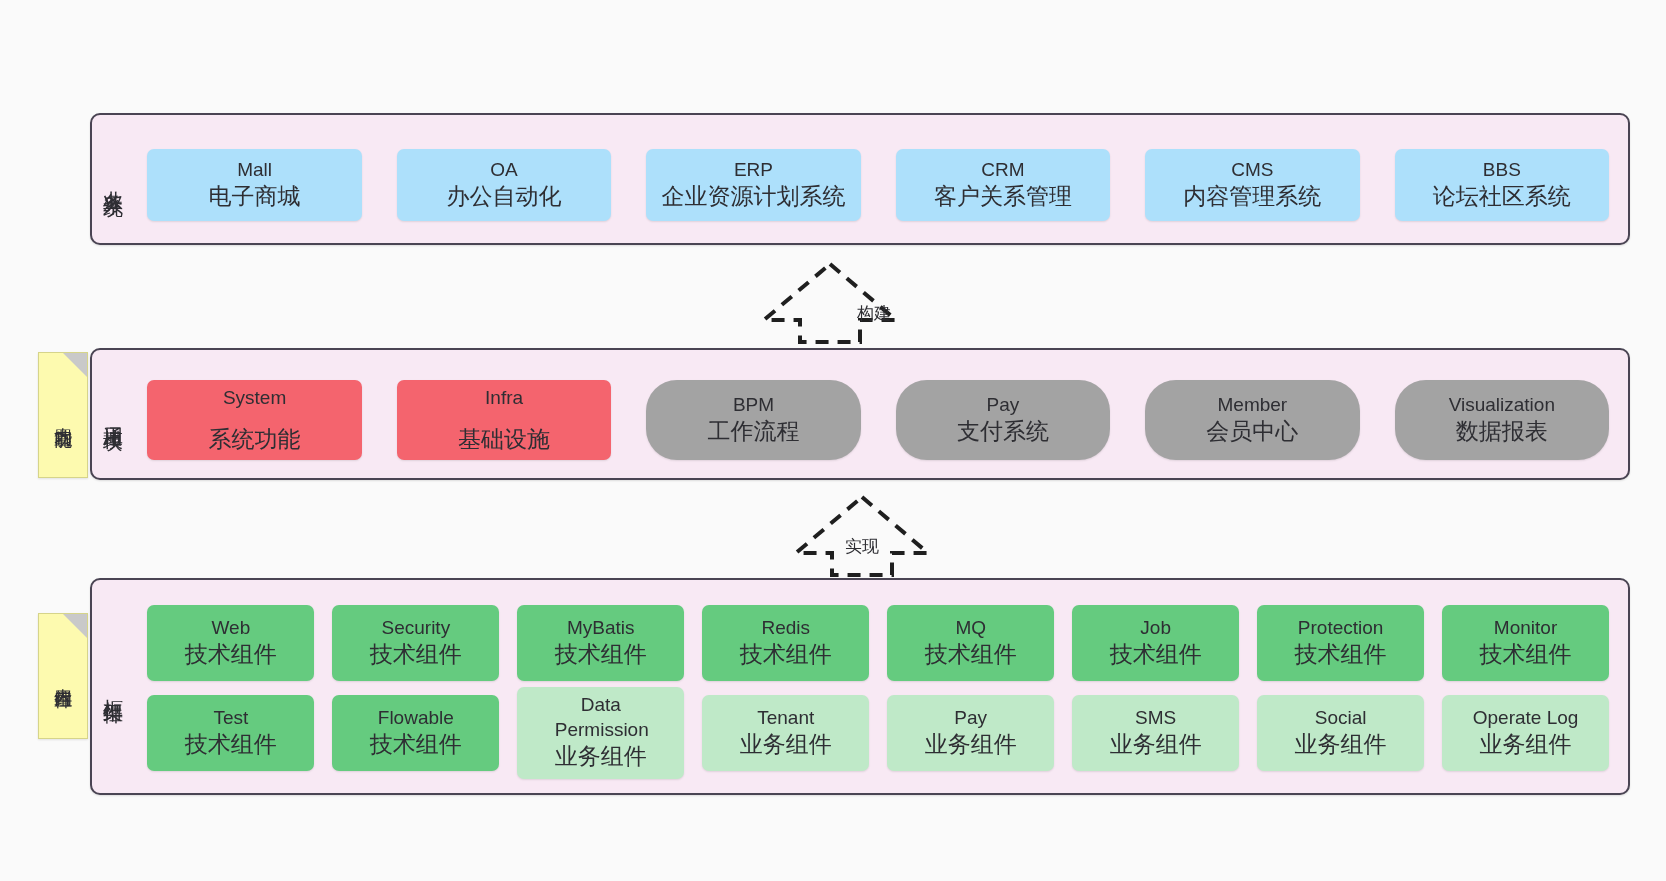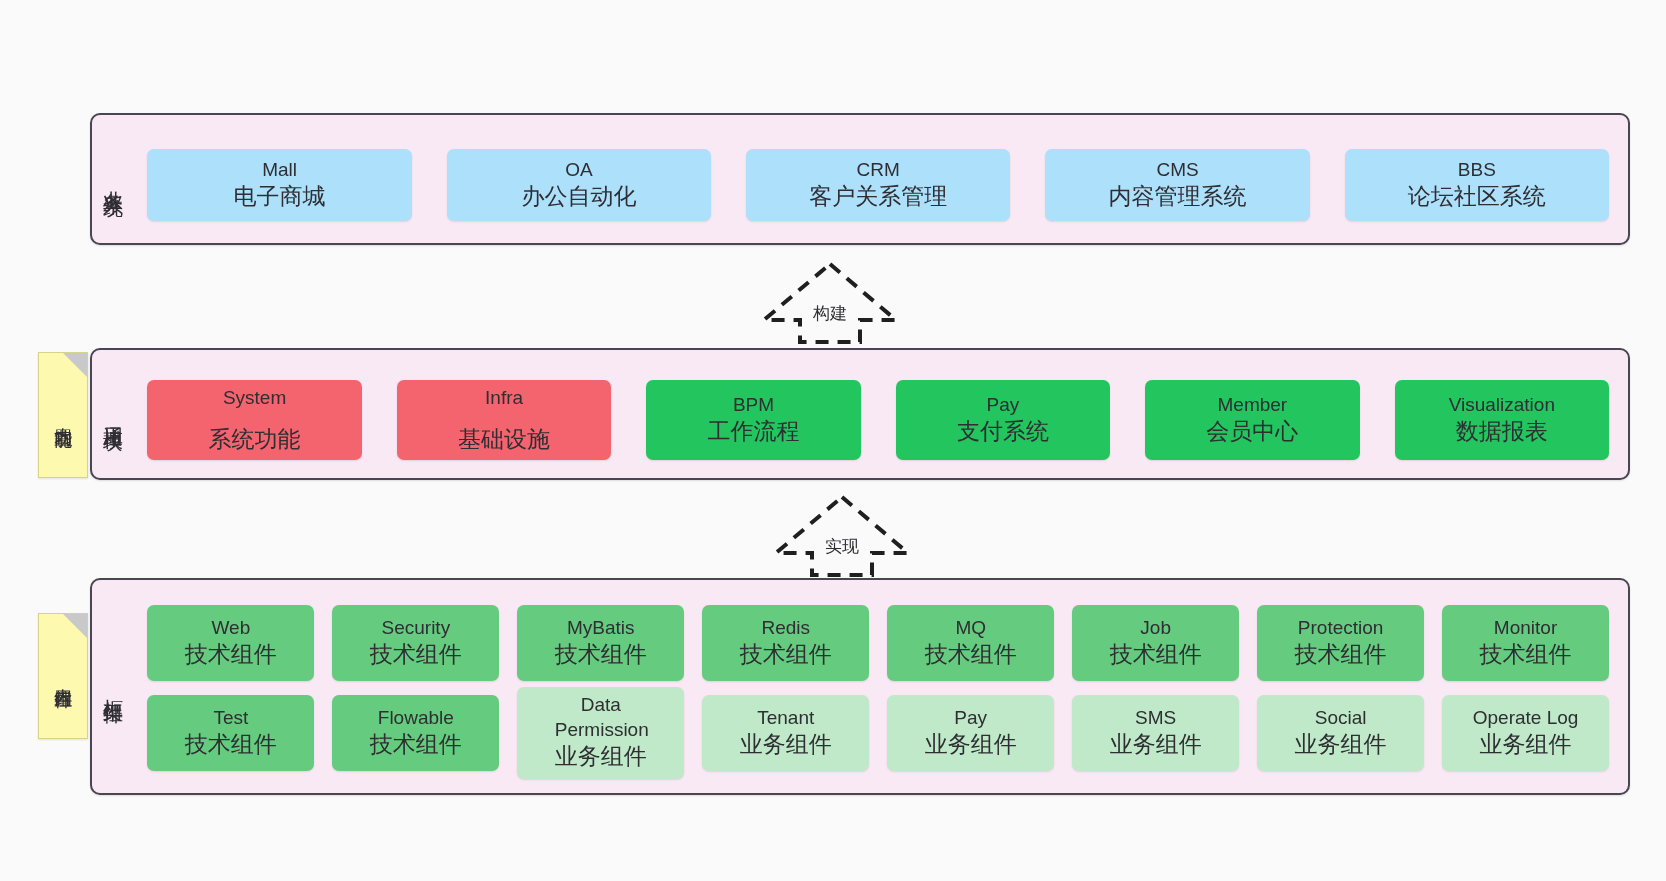--- a/index.html
+++ b/index.html
@@ -80,21 +80,21 @@
     color: #2e2e33;
     line-height: 1.28;
     box-shadow: 0 1px 2px rgba(0,0,0,0.10);
     padding: 6px 4px;
   }
   .card .t-en { font-size: 19px; }
   .card .t-cn { font-size: 23px; }
 
   .card.blue      { background: #ade0fb; }
   .card.red       { background: #f4646e; justify-content: space-between; }
-  .card.pink      { background: #22c55e; }
+  .card.pink      { background: #a3a3a3; border-radius: 31px; }
   .card.green     { background: #65cb7f; }
   .card.lightgreen{ background: #bfe9c8; }
 
   .business-row .card { height: 72px; }
   .module-row .card   { height: 80px; }
   .framework-row .card{ height: 76px; }
 
   
   .note {
     position: absolute;
@@ -150,40 +150,44 @@
 
       <div class="card blue">
         <span class="t-en">Mall</span>
         <span class="t-cn">电子商城</span>
       </div>
       <div class="card blue">
         <span class="t-en">OA</span>
         <span class="t-cn">办公自动化</span>
       </div>
       <div class="card blue">
+        <span class="t-en">ERP</span>
+        <span class="t-cn">企业资源计划系统</span>
+      </div>
+      <div class="card blue">
         <span class="t-en">CRM</span>
         <span class="t-cn">客户关系管理</span>
       </div>
       <div class="card blue">
         <span class="t-en">CMS</span>
         <span class="t-cn">内容管理系统</span>
       </div>
       <div class="card blue">
         <span class="t-en">BBS</span>
         <span class="t-cn">论坛社区系统</span>
       </div>
 
     </div>
   </div>
 
   <div class="arrow" style="left:760px; top:262px; width:140px; height:82px;">
     <svg width="140" height="82" viewBox="0 0 140 82" aria-hidden="true">
       <path d="M 70 2 L 136 58 L 100 58 L 100 80 L 40 80 L 40 58 L 4 58 Z" fill="none" stroke="#1f1f1f" stroke-width="4" stroke-dasharray="13 9" stroke-linejoin="miter"></path>
     </svg>
-    <span class="arrow-label" style="top:40px;">构建</span>
+    <span class="arrow-label" style="top:40px;margin-left:44px;">构建</span>
   </div>
 
   <div class="note" style="left:38px; top:352px; width:50px; height:126px;">
     <span class="note-label">内置功能</span>
     <span class="note-fold"></span>
   </div>
 
   <div class="layer" style="left:90px; top:348px; width:1540px; height:132px;">
     <div class="layer-caption">通用模块</div>
     <div class="layer-body module-row">
@@ -209,21 +213,21 @@
         <span class="t-cn">会员中心</span>
       </div>
       <div class="card pink">
         <span class="t-en">Visualization</span>
         <span class="t-cn">数据报表</span>
       </div>
 
     </div>
   </div>
 
-  <div class="arrow" style="left:772px; top:495px; width:140px; height:82px;">
+  <div class="arrow" style="left:792px; top:495px; width:140px; height:82px;">
     <svg width="140" height="82" viewBox="0 0 140 82" aria-hidden="true">
       <path d="M 70 2 L 136 58 L 100 58 L 100 80 L 40 80 L 40 58 L 4 58 Z" fill="none" stroke="#1f1f1f" stroke-width="4" stroke-dasharray="13 9" stroke-linejoin="miter"></path>
     </svg>
     <span class="arrow-label" style="top:40px;">实现</span>
   </div>
 
   <div class="note" style="left:38px; top:613px; width:50px; height:126px;">
     <span class="note-label">内置组件</span>
     <span class="note-fold"></span>
   </div>

